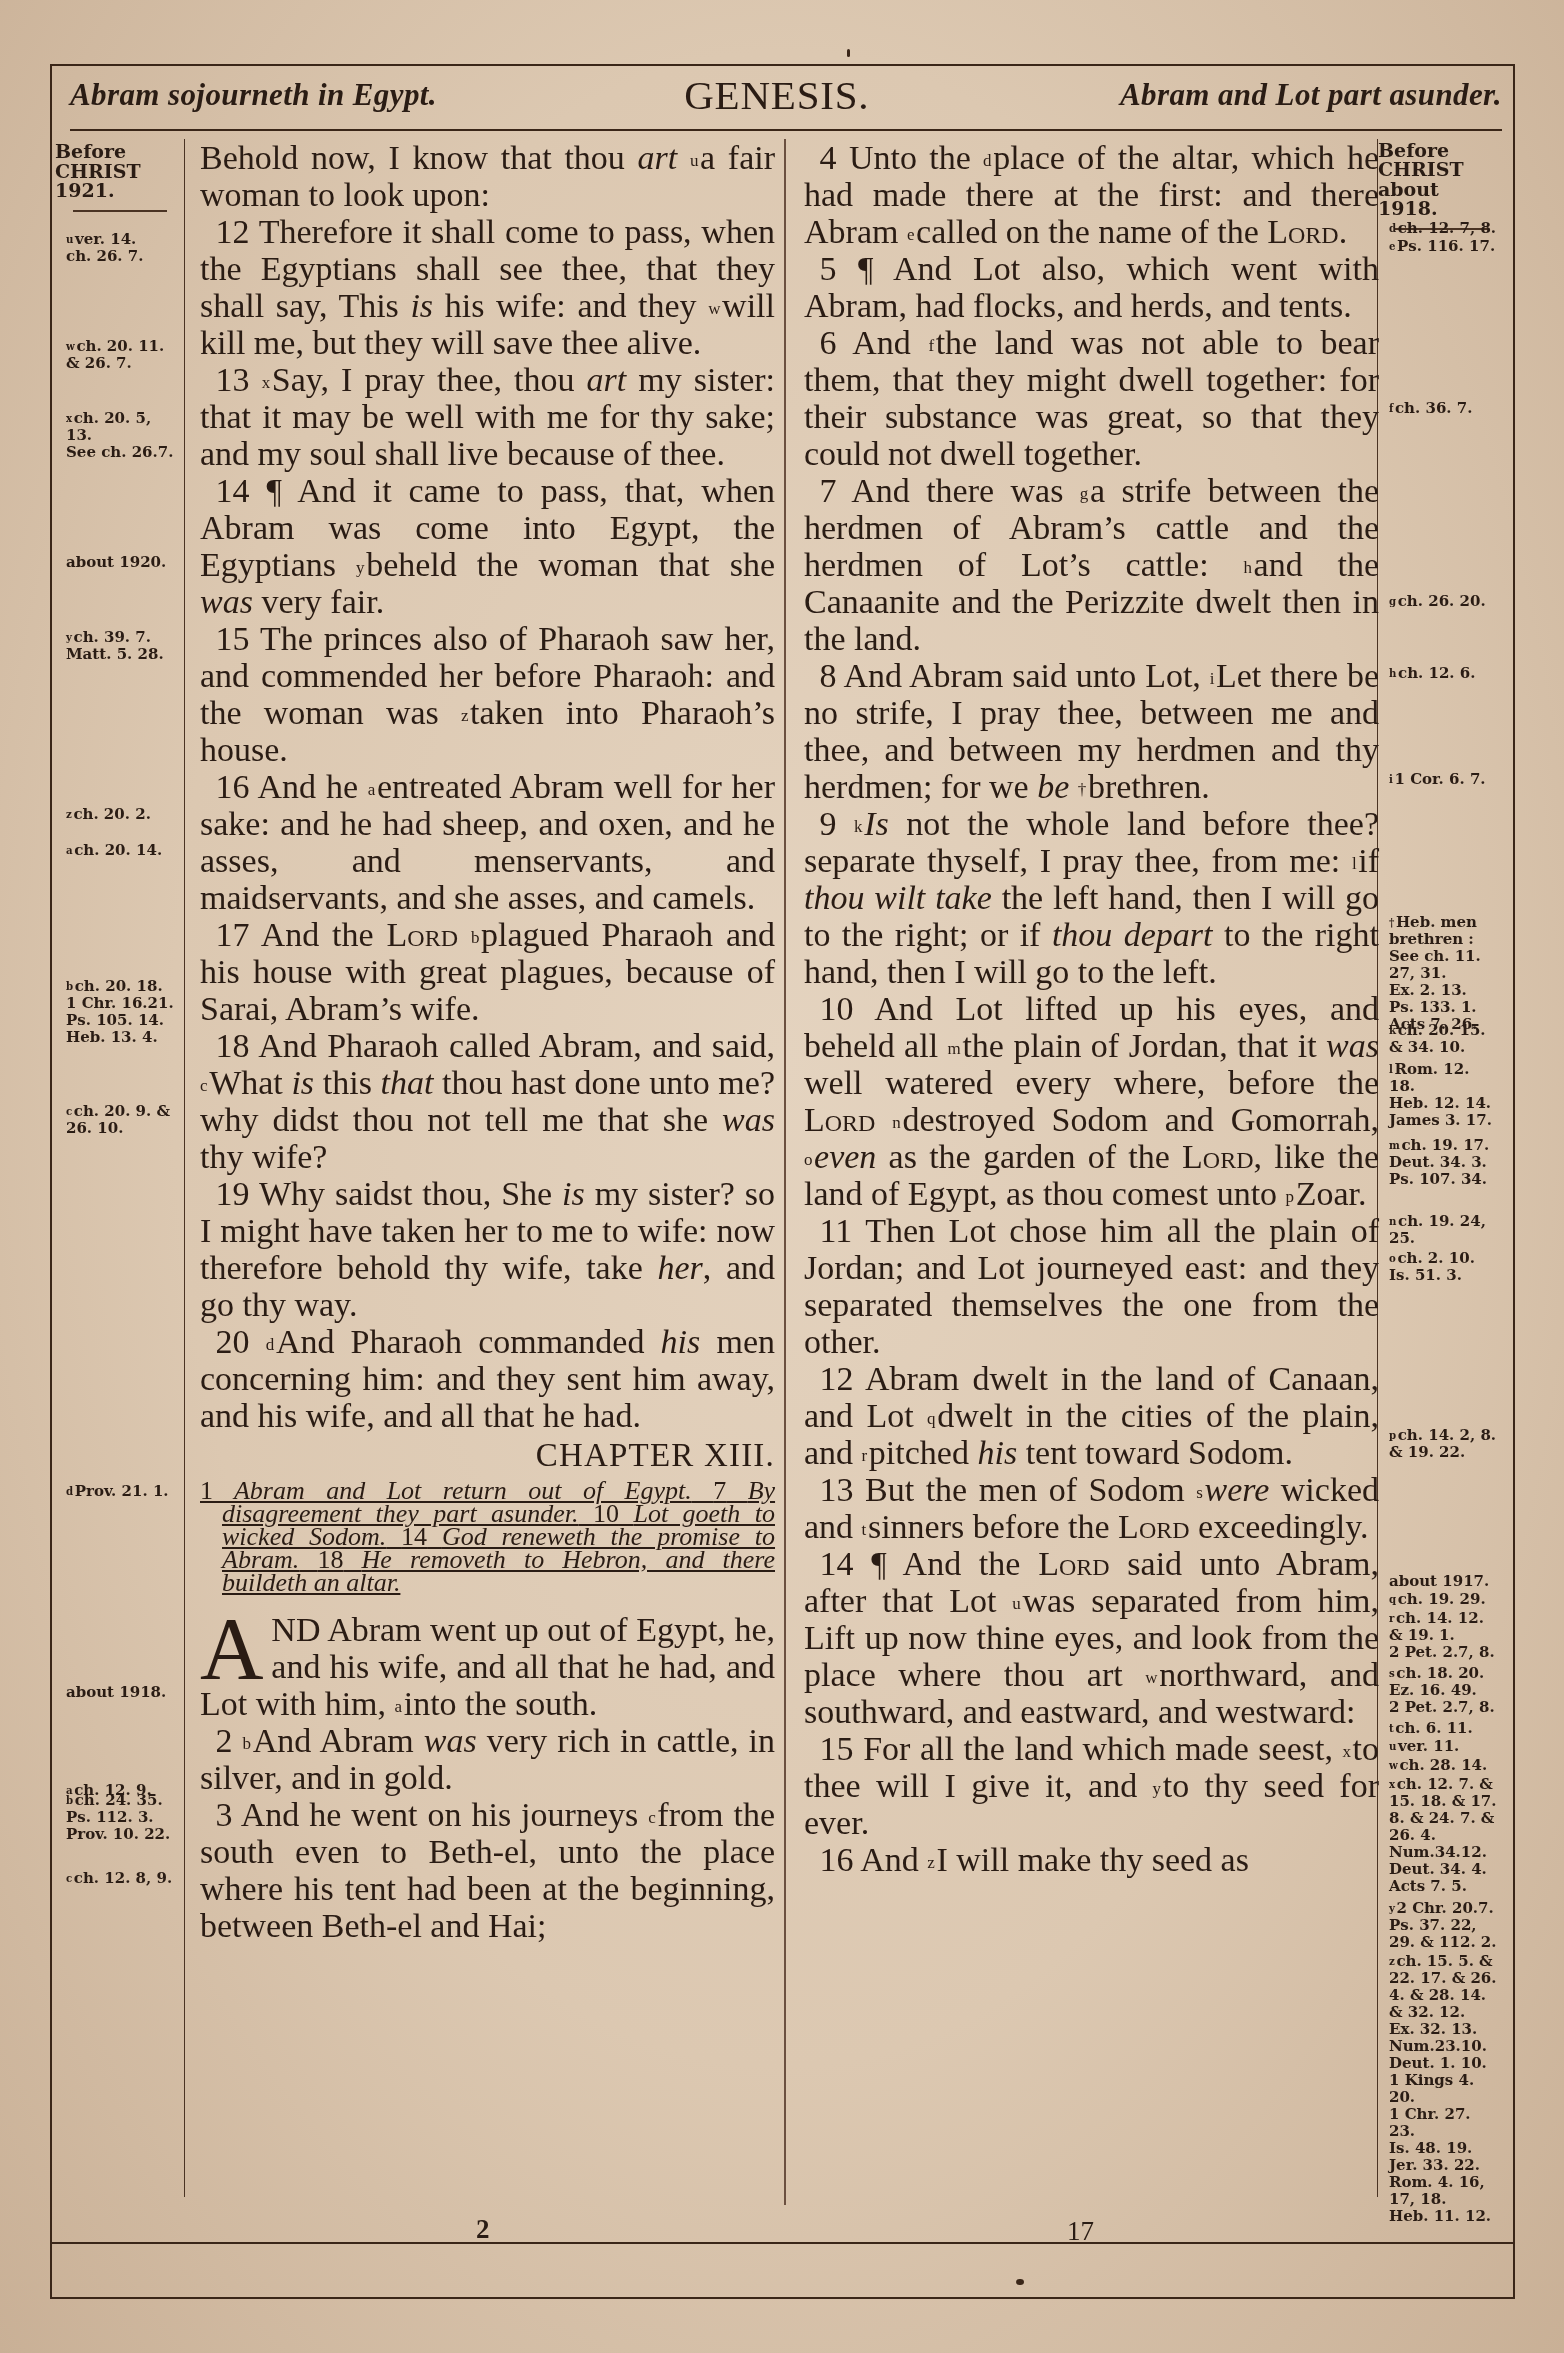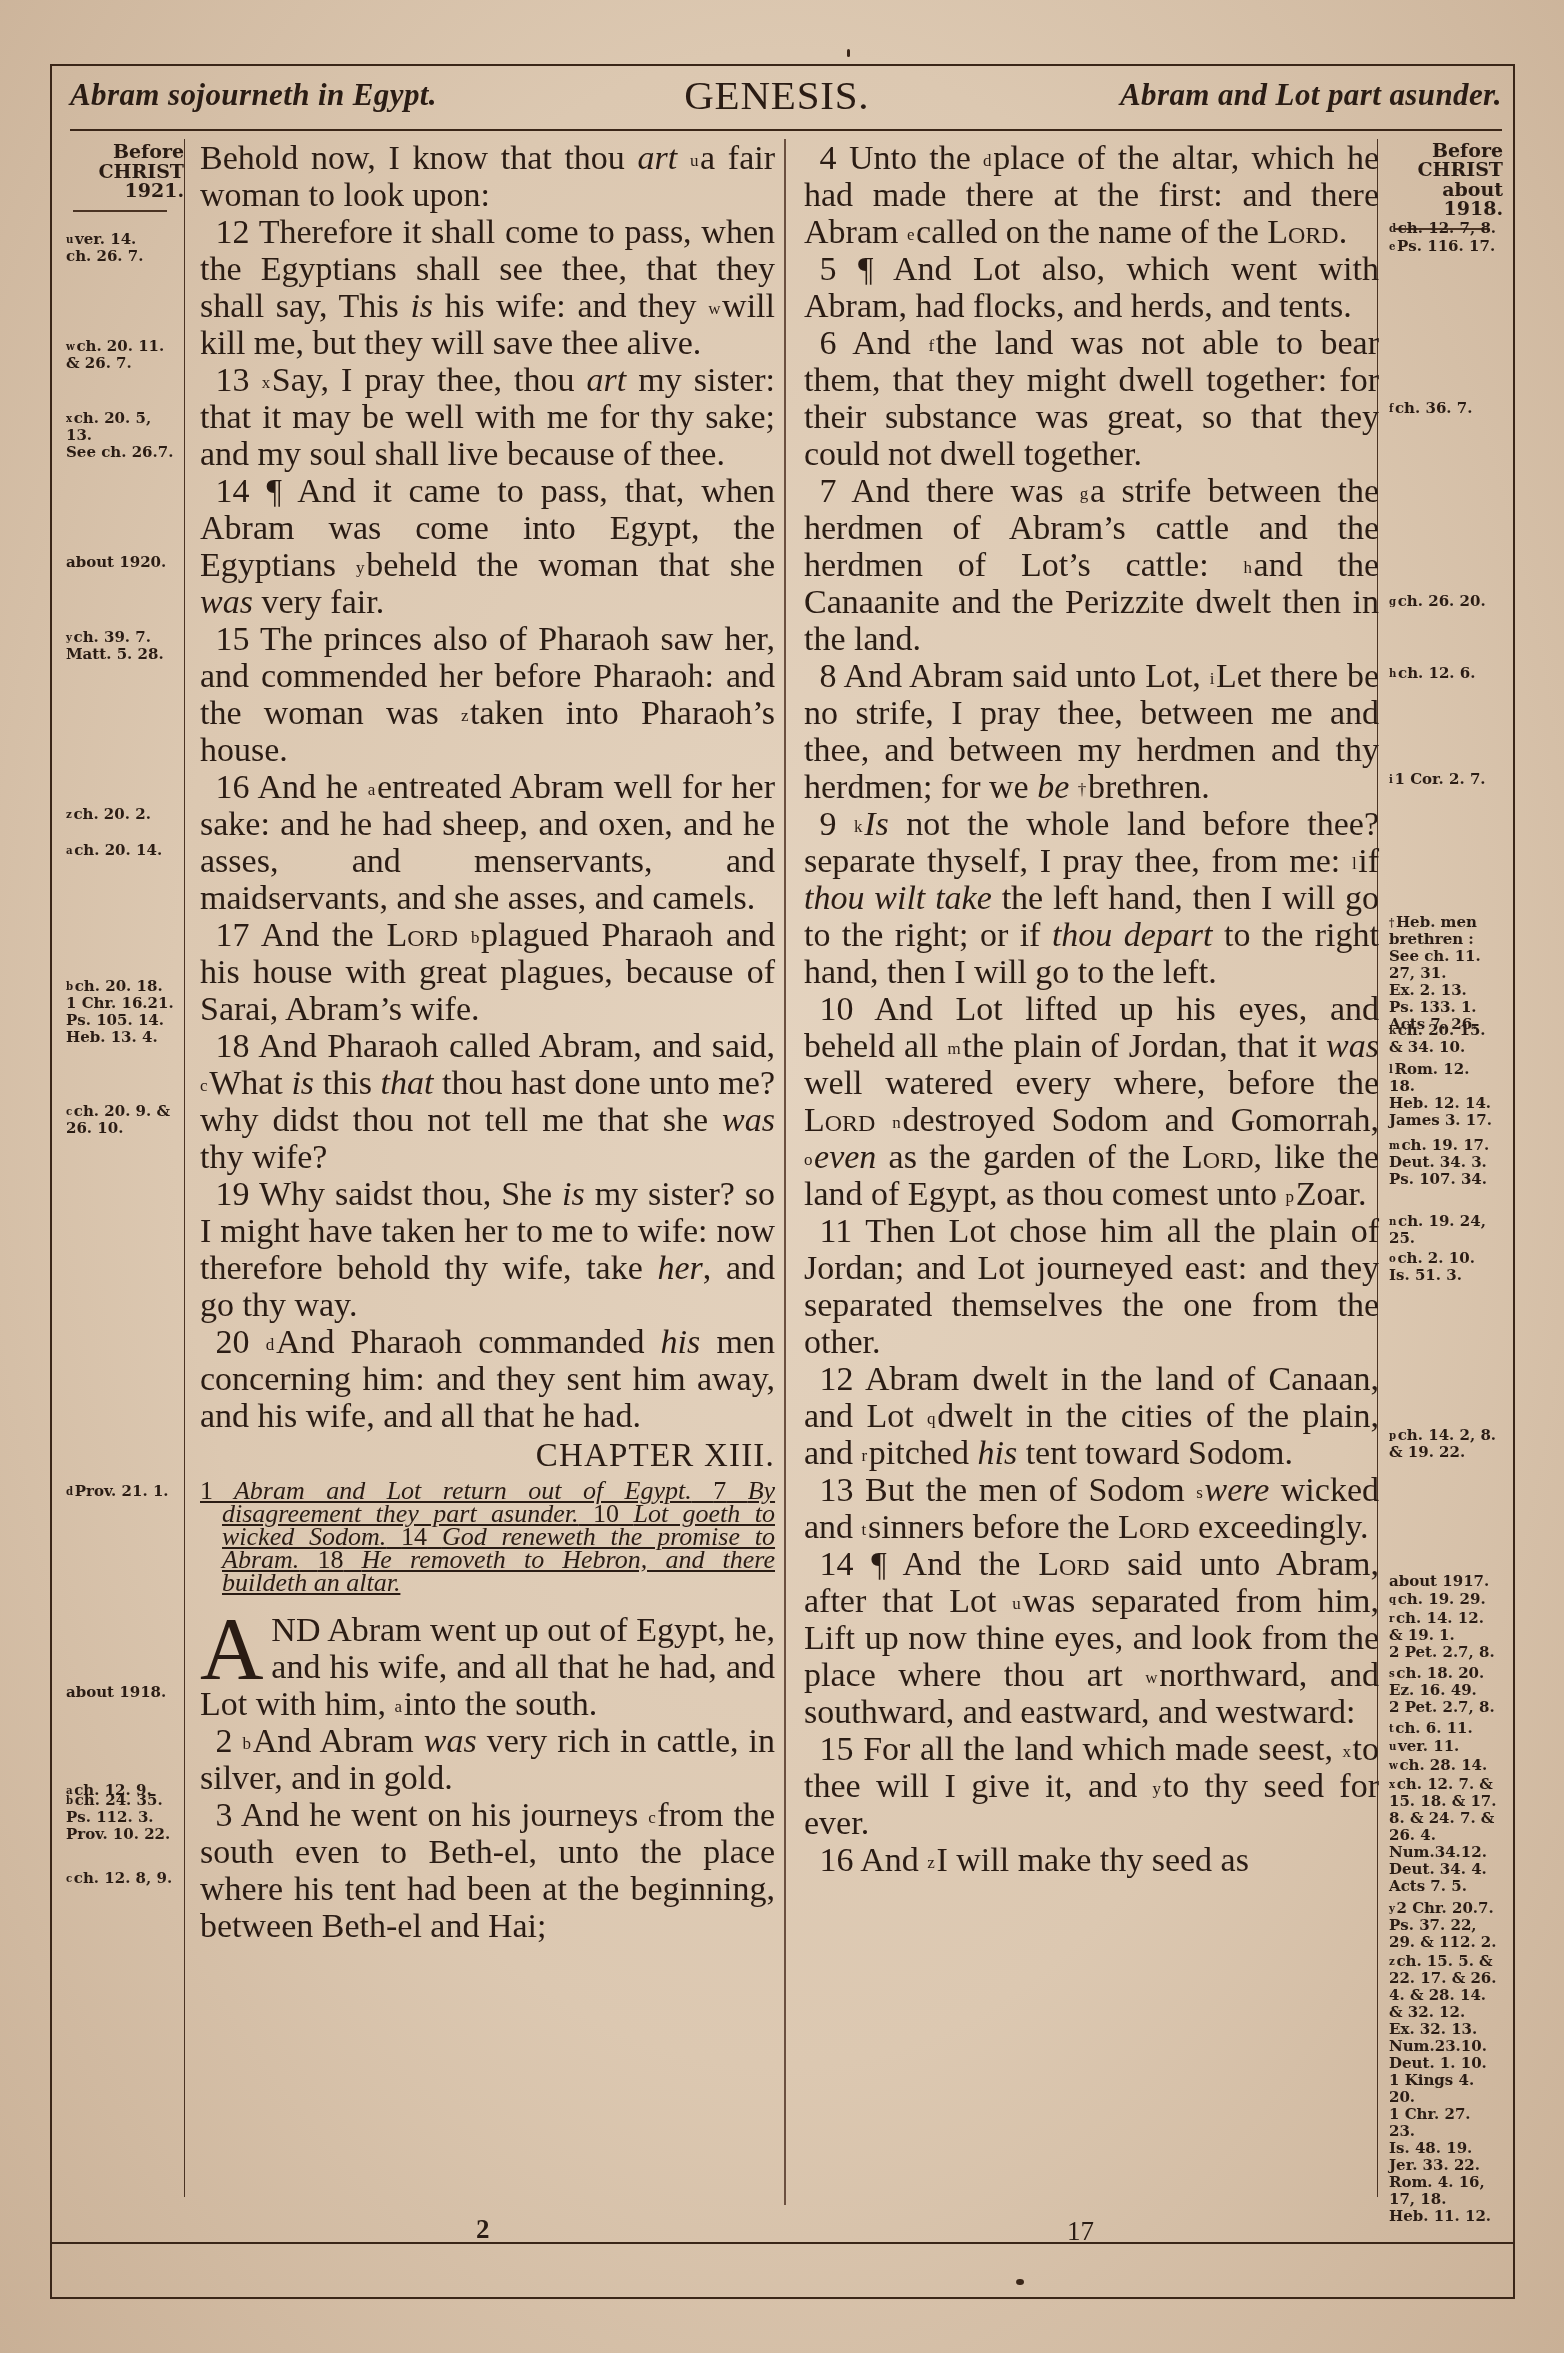--- a/index.html
+++ b/index.html
@@ -22,21 +22,21 @@
   .rh-left, .rh-right { font-style:italic; font-weight:bold; font-size:31px; letter-spacing:0.4px; }
   .rh-center { font-size:41px; letter-spacing:0.8px; position:absolute; left:50%; transform:translateX(-55%);text-align:center; }
   .head-rule { position:absolute; left:70px; top:129px; width:1432px; height:2.3px; background:#3a2618; }
 
   .margin-col {
     position:absolute; top:139px; height:2058px;
     font-family: "DejaVu Serif", serif; font-weight:bold; font-size:15px; line-height:17px;
   }
   .margin-left { left:55px; width:129px; border-right:1.6px solid #4a3323; }
   .margin-right { left:1377px; width:125px; border-left:1.6px solid #4a3323; }
-  .mhead { text-align:right; font-size:19px; line-height:19.6px; font-weight:bold; }
+  .mhead { text-align:left; font-size:19px; line-height:19.6px; font-weight:bold; }
   .mhead-rule { width:94px; height:1.6px; background:#4a3323; margin:9.4px auto 0; }
   .mnote { position:absolute; left:11px; right:4.7px; white-space:pre-line; }
   .mnote sup, .mnote .mk { font-size:10.2px; vertical-align:top; margin-right:1.6px; }
 
   .text-col {
     position:absolute; top:139px; width:575px; height:2081px;
     font-size:34px; line-height:37px; text-align:justify;
   }
   .col-a { left:200px; }
   .col-b { left:804px; }
@@ -111,21 +111,21 @@
     <div>Before</div>
     <div>CHRIST</div>
     <div>about 1918.</div>
     <div class="mhead-rule"></div>
   </div>
   <div class="mnote" style="top:81px"><span class="mk">d</span><span>ch. 12. 7, 8.</span></div>
   <div class="mnote" style="top:99px"><span class="mk">e</span><span>Ps. 116. 17.</span></div>
   <div class="mnote" style="top:261px"><span class="mk">f</span><span>ch. 36. 7.</span></div>
   <div class="mnote" style="top:454px"><span class="mk">g</span><span>ch. 26. 20.</span></div>
   <div class="mnote" style="top:526px"><span class="mk">h</span><span>ch. 12. 6.</span></div>
-  <div class="mnote" style="top:632px"><span class="mk">i</span><span>1 Cor. 2. 7.</span></div>
+  <div class="mnote" style="top:632px"><span class="mk">i</span><span>1 Cor. 6. 7.</span></div>
   <div class="mnote" style="top:775px"><span class="mk">†</span><span>Heb. men brethren :
 See ch. 11.
 27, 31.
 Ex. 2. 13.
 Ps. 133. 1.
 Acts 7. 26.</span></div>
   <div class="mnote" style="top:883px"><span class="mk">k</span><span>ch. 20. 15.
 &amp; 34. 10.</span></div>
   <div class="mnote" style="top:922px"><span class="mk">l</span><span>Rom. 12. 18.
 Heb. 12. 14.

